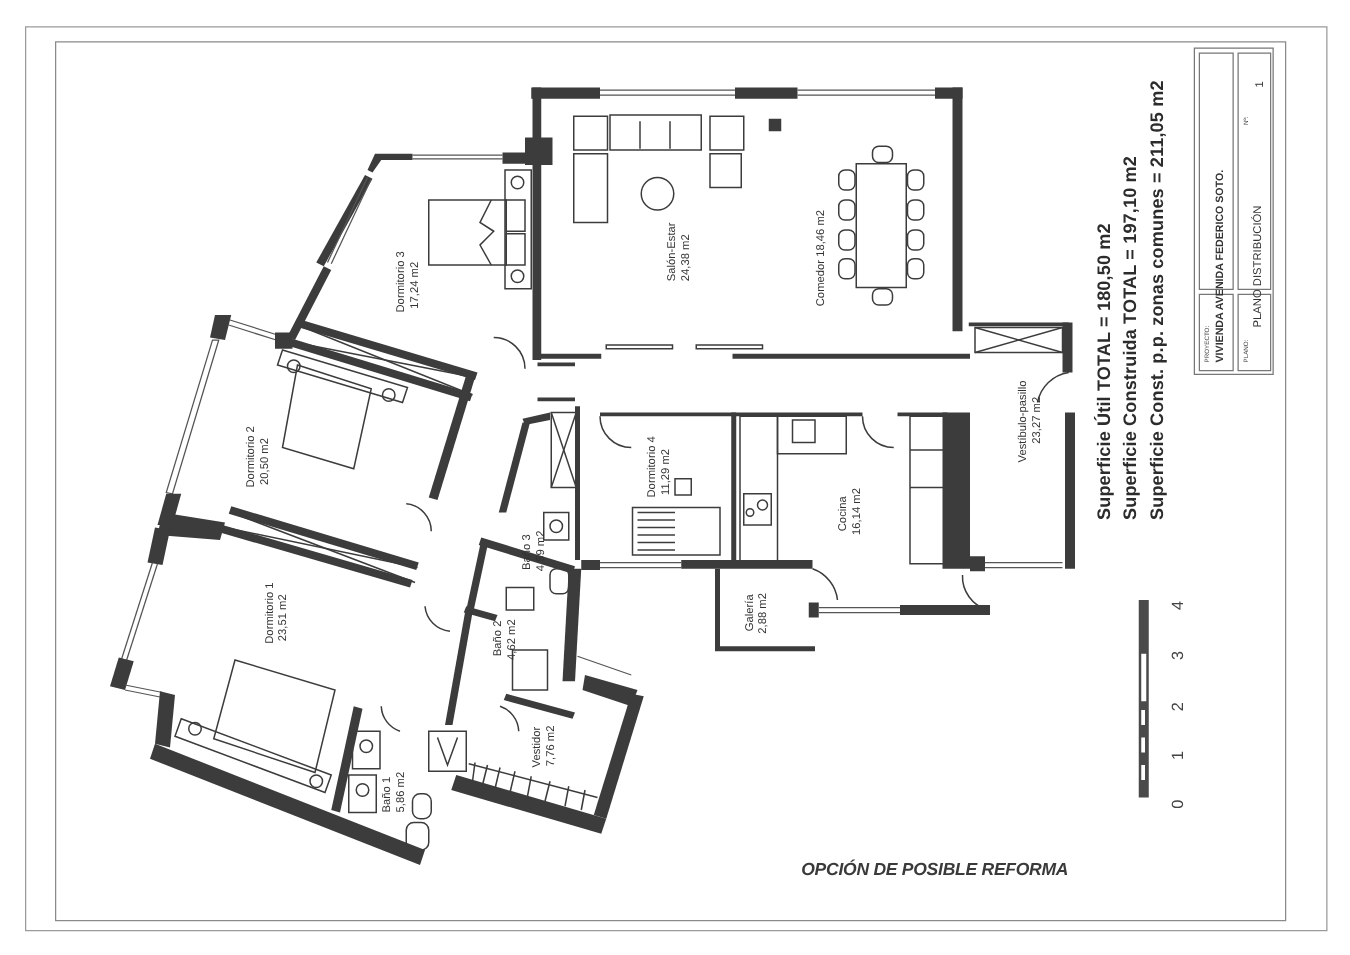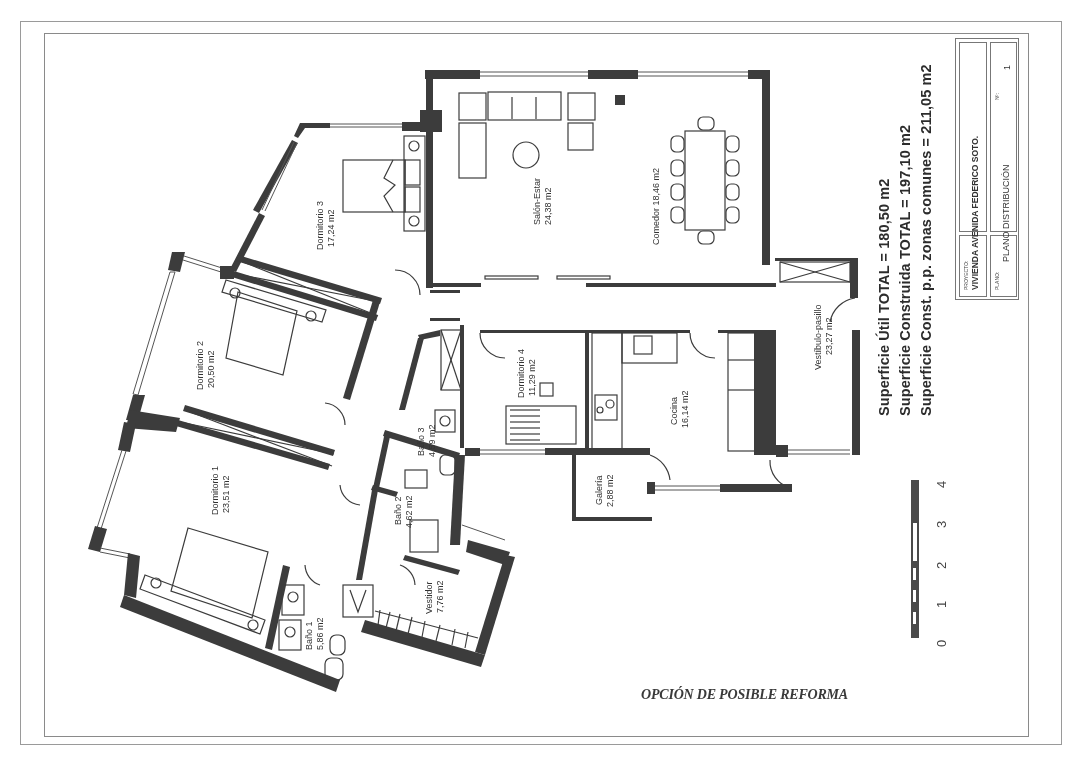--- a/index.html
+++ b/index.html
@@ -6,21 +6,21 @@
     body { width: 1080px; height: 764px; position: relative; overflow: hidden; font-family: "Liberation Sans", sans-serif; }
     .frame-outer { position: absolute; left: 20px; top: 21px; width: 1042px; height: 724px; border: 1px solid #9a9a9a; box-sizing: border-box; }
     .frame-inner { position: absolute; left: 44px; top: 33px; width: 985px; height: 704px; border: 1px solid #8a8a8a; box-sizing: border-box; }
     svg.plan { position: absolute; left: 0; top: 0; width: 1080px; height: 764px; }
     .wall { fill: #3c3c3c; }
     .thin { fill: none; stroke: #3c3c3c; stroke-width: 1.2; }
     .win { fill: none; stroke: #555; stroke-width: 1; }
     .room-label { font-family: "Liberation Sans", sans-serif; font-size: 9px; fill: #333; }
     .rot-text { position: absolute; transform-origin: 0 0; transform: rotate(-90deg); white-space: nowrap; color: #2c2c2c; }
     .totals { font-family: "Liberation Sans", sans-serif; font-weight: bold; font-size: 14.5px; letter-spacing: 0.1px; }
-    .caption { position: absolute; left: 641px; top: 687px; font-family: Liberation Serif, serif; font-weight: bold; font-style: italic; font-size: 14px; color: #3a3a3a; letter-spacing: -0.2px; }
+    .caption { position: absolute; left: 641px; top: 687px; font-family: Liberation Sans, sans-serif; font-weight: bold; font-style: italic; font-size: 14px; color: #3a3a3a; letter-spacing: -0.2px; }
     .title-block { position: absolute; left: 955px; top: 38px; width: 64px; height: 262px; border: 1px solid #777; box-sizing: border-box; }
     .tb-box { position: absolute; border: 1px solid #777; box-sizing: border-box; }
     .tb-small { font-size: 5px; color: #444; }
     .tb-big { font-size: 9px; color: #333; font-weight: bold; }
     .tb-med { font-size: 9px; color: #333; }
     .scale-label { font-family: "Liberation Sans", sans-serif; font-size: 13px; fill: #444; }
   </style>
 </head>
 <body>
 

